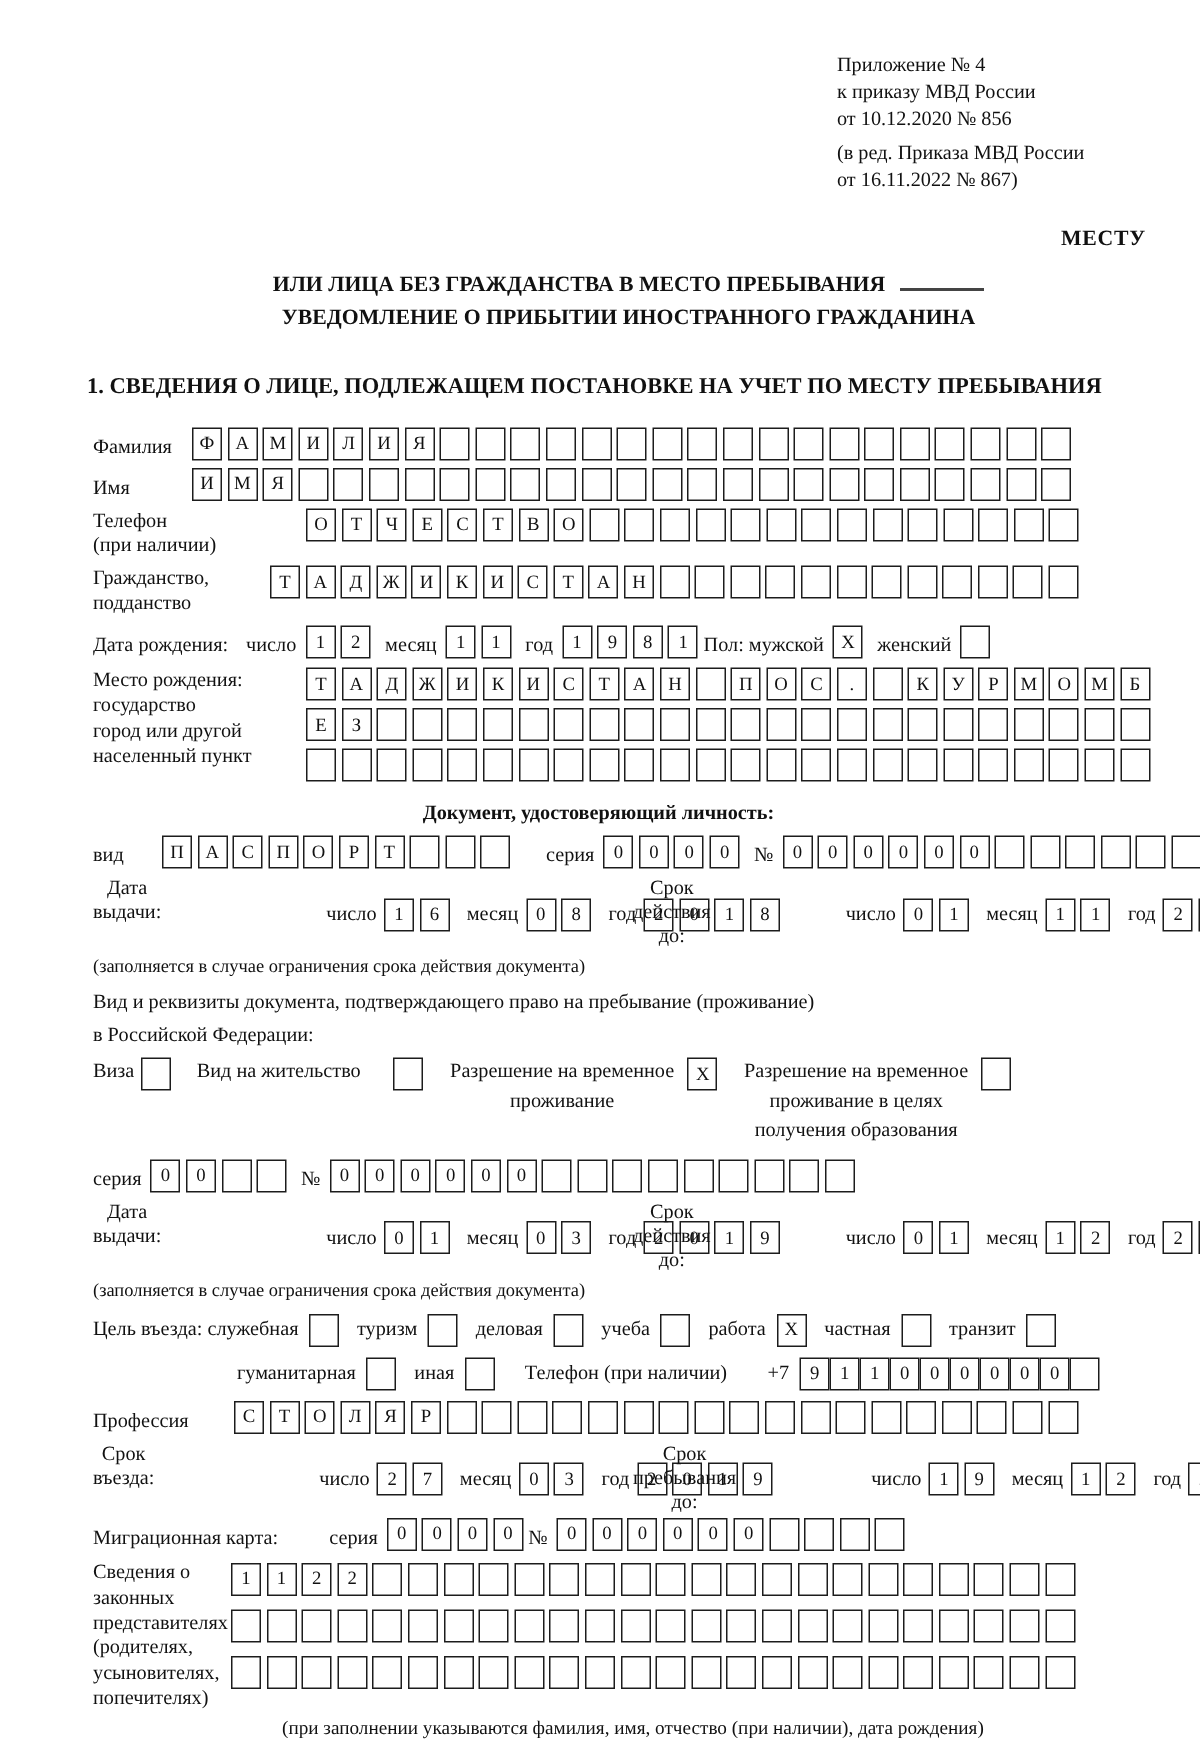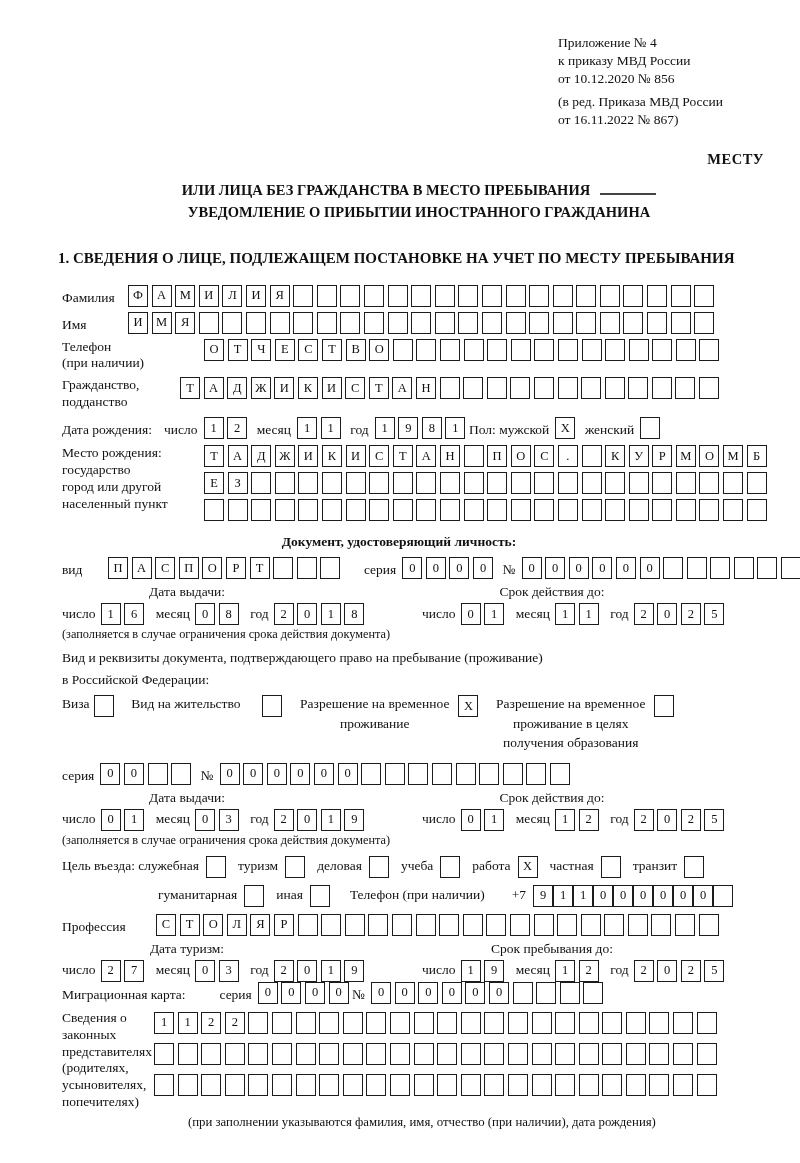--- a/index.html
+++ b/index.html
@@ -44,21 +44,21 @@
   .w-profession { width:94px; }
   .w-representatives { width:92px; }
 
   .stack { display:flex; flex-direction:column; }
   .stack .boxes { margin-bottom:5px; }
 
   .doc-header { text-align:center; font-weight:bold; font-size:13.5px; margin:8px 40px 7px 0; }
 
   
   .dates-pair { display:flex; margin-top:4px; }
-  .date-col { display:flex; flex-direction:column; }
+  .date-col { display:flex; flex-direction:row; }
   .date-col.left { width:360px; }
   .date-col.right { width:350px; }
   .date-title { font-size:13.5px; text-align:center; margin-bottom:3px; }
   .date-row { display:flex; align-items:center; font-size:13.5px; }
   .date-row .lbl { margin-right:5px; }
   .fill-note { text-align:left; font-size:12.3px; margin:2px 6px 8px 0; }
 
   .plain-line { font-size:13.5px; margin-bottom:6px; }
 
   
@@ -602,21 +602,21 @@
         <span class="box"></span>
         <span class="box"></span>
         <span class="box"></span>
         <span class="box"></span>
         <span class="box"></span>
       </span>
   </div>
 
   <div class="dates-pair">
     <div class="date-col left">
-      <div class="date-title" style="margin-right:110px;">Дата туризм:</div>
+      <div class="date-title" style="margin-right:110px;">Срок въезда:</div>
       <div class="date-row">
         <span class="lbl">число</span>
         <span class="boxes">
             <span class="box">2</span>
             <span class="box">7</span>
           </span>
         <span class="gap8"></span>
         <span class="lbl">месяц</span>
         <span class="boxes">
             <span class="box">0</span>

